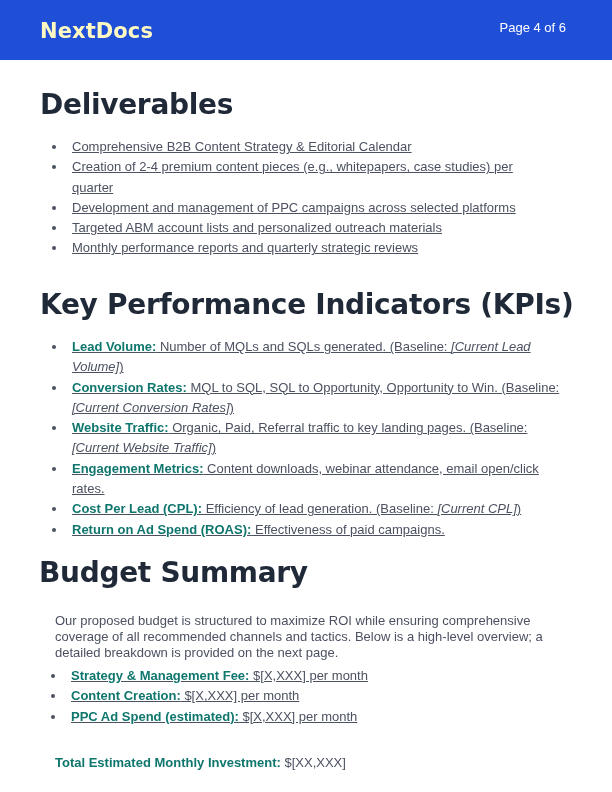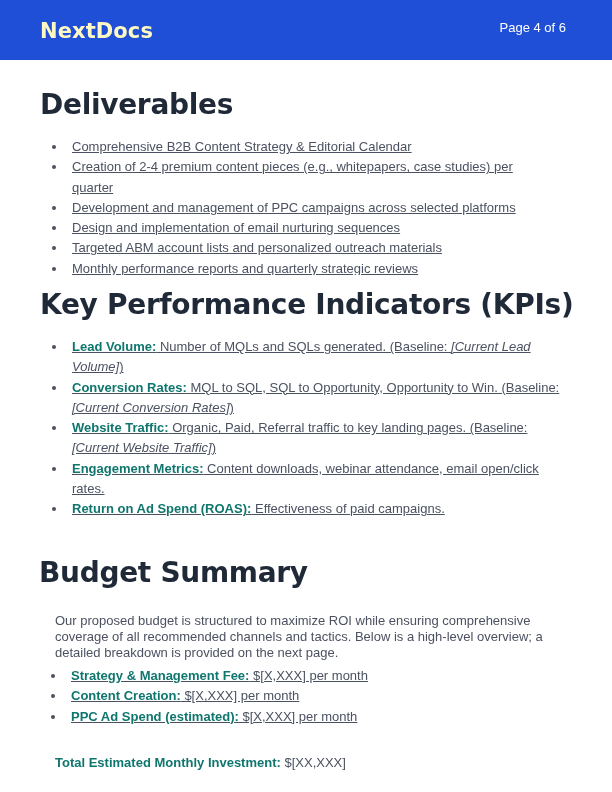--- a/index.html
+++ b/index.html
@@ -48,32 +48,32 @@
   <div class="brand">NextDocs</div>
   <div class="page-num">Page 4 of 6</div>
 </div>
 
 <h2 style="left:40px; top:88px;">Deliverables</h2>
 <div class="clip" style="left:40px; top:137px; width:540px; height:138px;">
   <ul style="left:0; top:0; width:500px;">
     <li>Comprehensive B2B Content Strategy &amp; Editorial Calendar</li>
     <li>Creation of 2-4 premium content pieces (e.g., whitepapers, case studies) per quarter</li>
     <li>Development and management of PPC campaigns across selected platforms</li>
-    <li>Design and implementation of email nurturing sequences</li>
     <li>Targeted ABM account lists and personalized outreach materials</li>
     <li>Monthly performance reports and quarterly strategic reviews</li>
   </ul>
 </div>
 
 <h2 style="left:40px; top:288px;">Key Performance Indicators (KPIs)</h2>
 <ul style="left:40px; top:337px; width:530px;">
   <li><b>Lead Volume:</b><span> Number of MQLs and SQLs generated. (Baseline: </span><i>[Current Lead Volume]</i><span>)</span></li>
   <li><b>Conversion Rates:</b><span> MQL to SQL, SQL to Opportunity, Opportunity to Win. (Baseline: </span><i>[Current Conversion Rates]</i><span>)</span></li>
   <li><b>Website Traffic:</b><span> Organic, Paid, Referral traffic to key landing pages. (Baseline: </span><i>[Current Website Traffic]</i><span>)</span></li>
   <li><b>Engagement Metrics:</b><span> Content downloads, webinar attendance, email open/click rates.</span></li>
+  <li><b>Cost Per Lead (CPL):</b><span> Efficiency of lead generation. (Baseline: </span><i>[Current CPL]</i><span>)</span></li>
   <li><b>Return on Ad Spend (ROAS):</b><span> Effectiveness of paid campaigns.</span></li>
 </ul>
 
 <h2 style="left:39px; top:556px;">Budget Summary</h2>
 <p class="para" style="left:47px; top:605px; width:520px;">Our proposed budget is structured to maximize ROI while ensuring comprehensive coverage of all recommended channels and tactics. Below is a high-level overview; a detailed breakdown is provided on the next page.</p>
 <ul style="left:39px; top:666px; width:500px;">
   <li><b>Strategy &amp; Management Fee:</b><span> $[X,XXX] per month</span></li>
   <li><b>Content Creation:</b><span> $[X,XXX] per month</span></li>
   <li><b>PPC Ad Spend (estimated):</b><span> $[X,XXX] per month</span></li>
 </ul>

